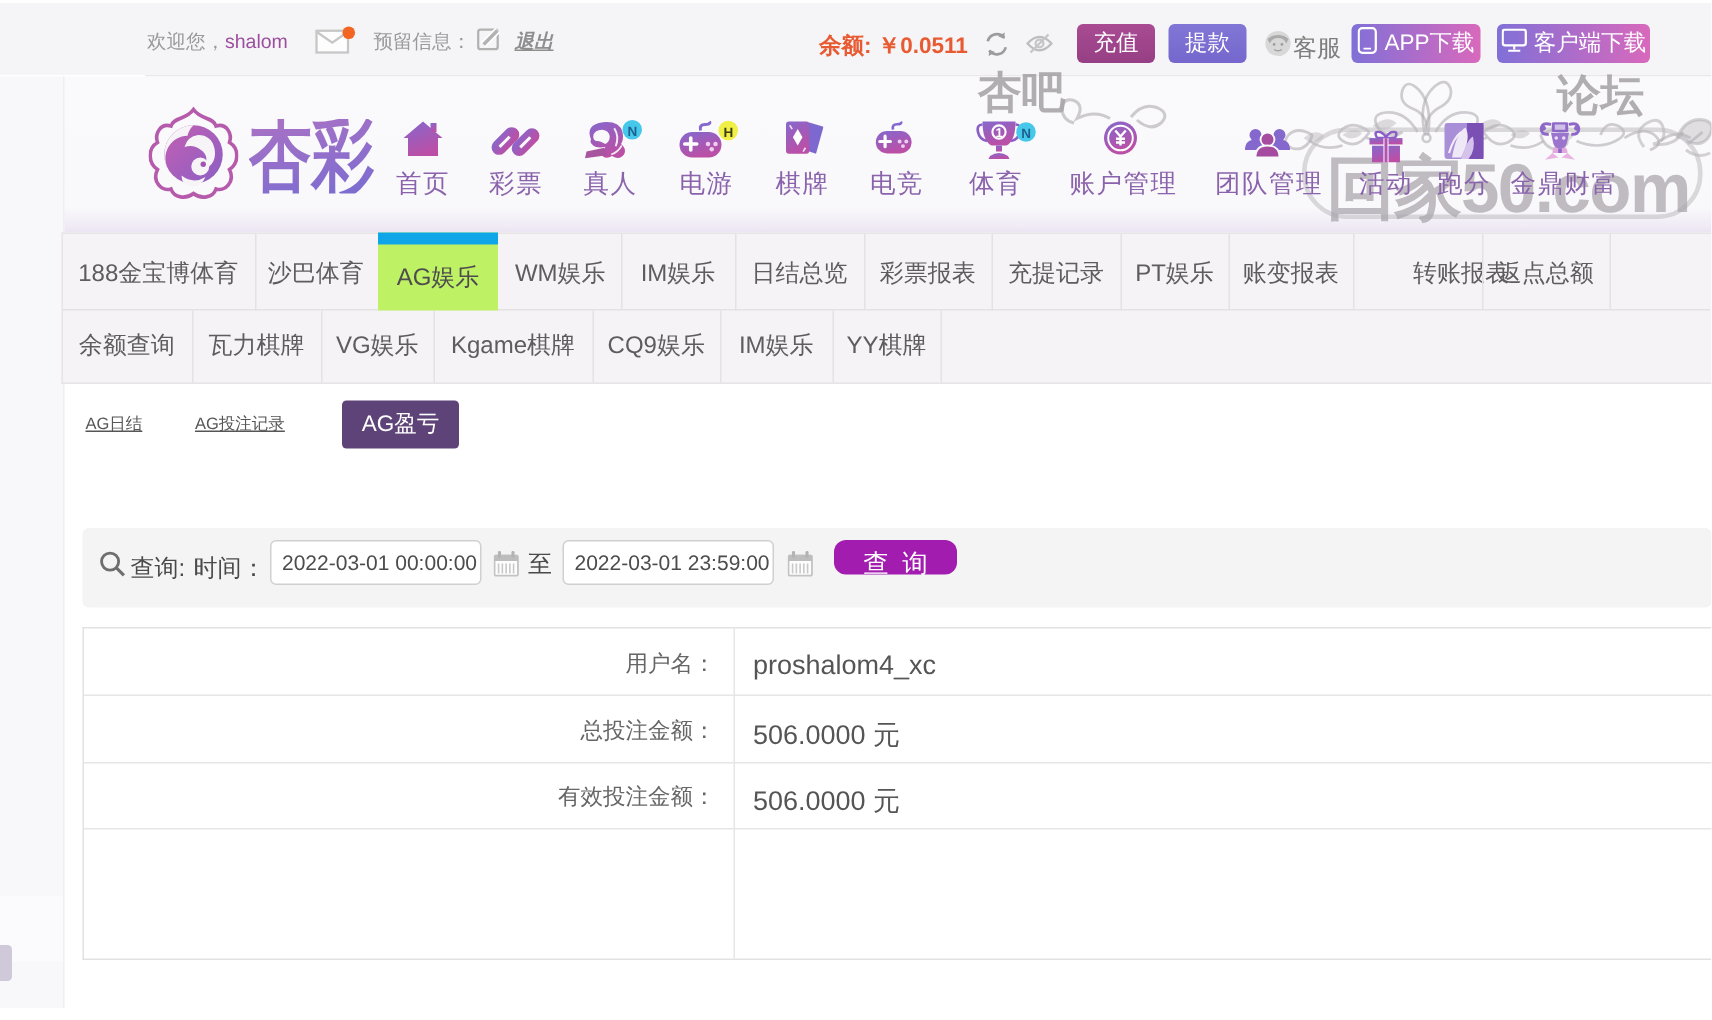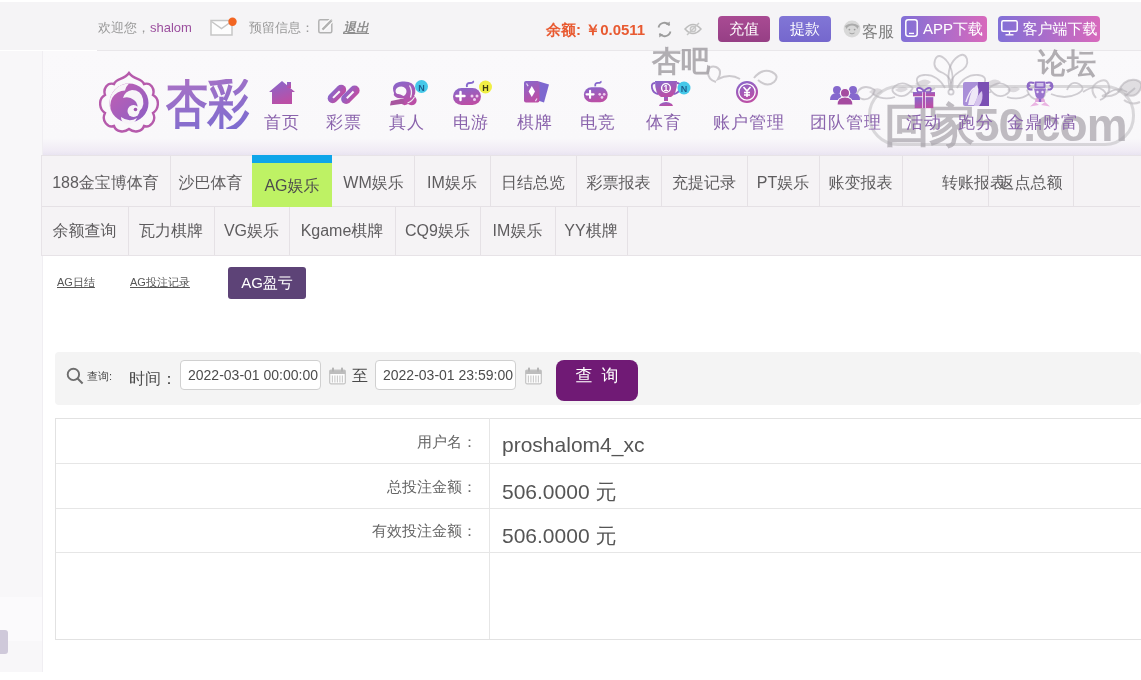--- a/index.html
+++ b/index.html
@@ -35,32 +35,32 @@
 #rowsep{left:42px;top:206px;width:1098px;height:1px;background:#e5e1e5;}
 #activetab{left:252px;top:155px;width:80px;height:52px;background:#bef264;
   border-top:8px solid #0ea5e9;box-sizing:border-box;line-height:46px;text-align:center;
   font-size:16px;color:#4e4c4e;}
 
 .stab{top:275px;font-size:11px;color:#565656;text-decoration:underline;}
 #stab-active{left:228px;top:267px;width:78px;height:32px;background:#5d4377;border-radius:3px;
   color:#fff;font-size:15px;text-align:center;line-height:32px;}
 
 #qbar{left:55px;top:352px;width:1086px;height:53px;background:#f4f4f4;border-radius:4px;}
-#qtext1{left:87px;top:369px;font-size:11px;color:#4a4a4a;}
+#qtext1{left:87px;top:369px;font-size:16px;color:#4a4a4a;}
 #qtext2{left:129px;top:369px;font-size:16px;color:#4a4a4a;}
 .qinput{top:360px;width:132px;height:28px;background:#fff;border:1px solid #d0d0d0;border-radius:4px;
   font-size:14px;color:#4c4c4c;line-height:28px;padding-left:7px;}
 #zhi{left:352px;top:366px;font-size:16px;color:#4a4a4a;}
-#qbtn{left:556px;top:360px;width:82px;height:41px;background:#701a75;border-radius:8px;
+#qbtn{left:556px;top:360px;width:82px;height:23px;background:#a21caf;border-radius:8px;
   color:#fff;font-size:17px;text-align:center;line-height:32px;letter-spacing:9px;text-indent:9px;}
 
 #rtable{left:55px;top:418px;width:1086px;height:222px;border:1px solid #e2e2e2;border-right:none;box-sizing:border-box;}
 .trow{position:absolute;left:0;width:1086px;height:44px;border-bottom:1px solid #e6e6e6;}
 .tlab{position:absolute;right:665px;top:14px;font-size:15px;color:#666;}
-.tval{position:absolute;left:446px;top:14px;font-size:21px;color:#555;}
+.tval{position:absolute;left:446px;top:14px;font-size:18px;color:#555;}
 #vline{left:489px;top:418px;width:1px;height:221px;background:#e6e6e6;}
 
 .wm{color:rgba(148,144,150,0.72);font-weight:bold;}
 #wmbox{left:868px;top:85px;width:267px;height:61px;border:3px solid rgba(190,187,192,0.55);
   border-radius:30px;box-sizing:border-box;}
 #wmtext{left:884px;top:95px;font-size:46px;letter-spacing:-1px;color:rgba(168,164,170,0.72);font-weight:bold;}
 </style>
 </head>
 <body>
 <div class="abs" id="topbar"></div>

